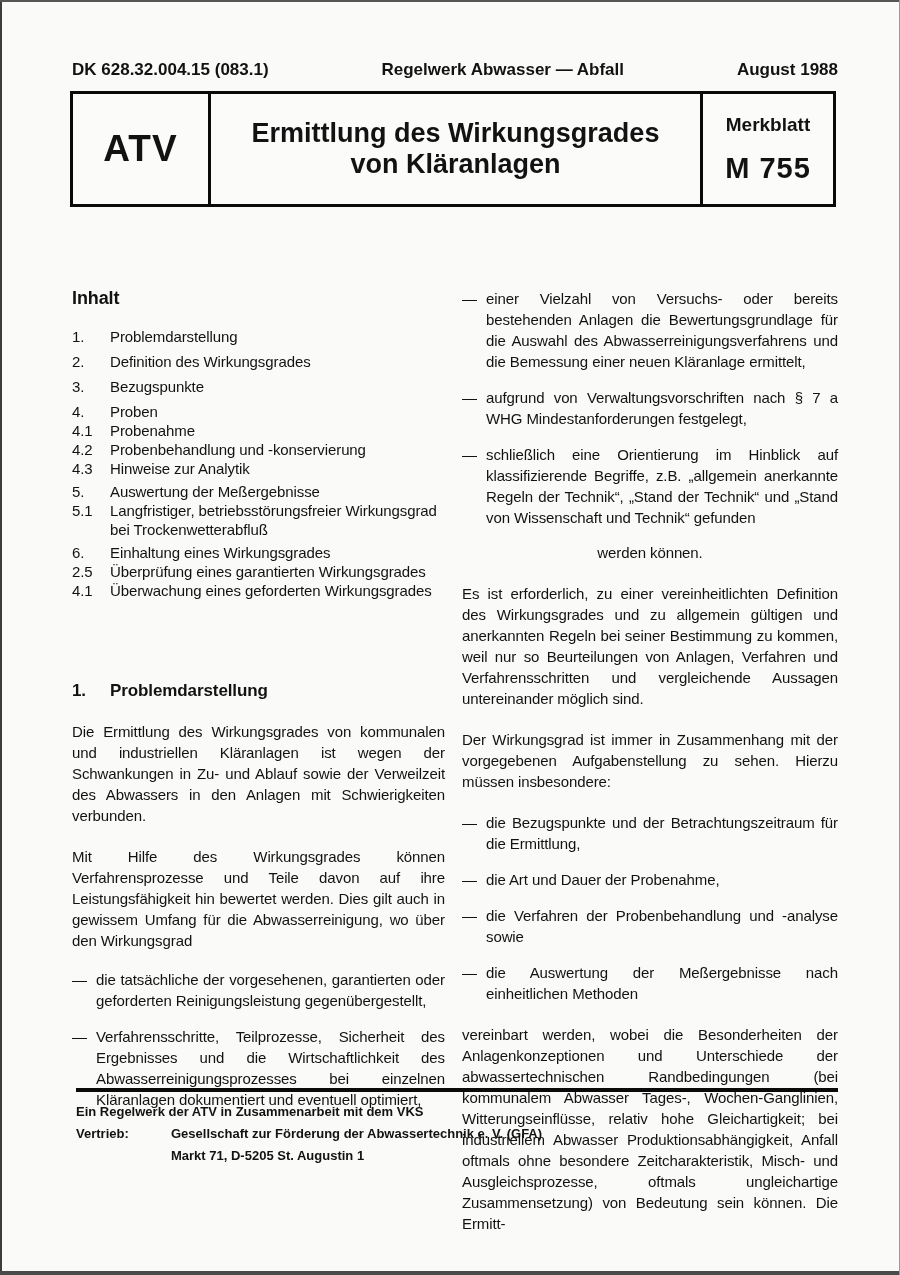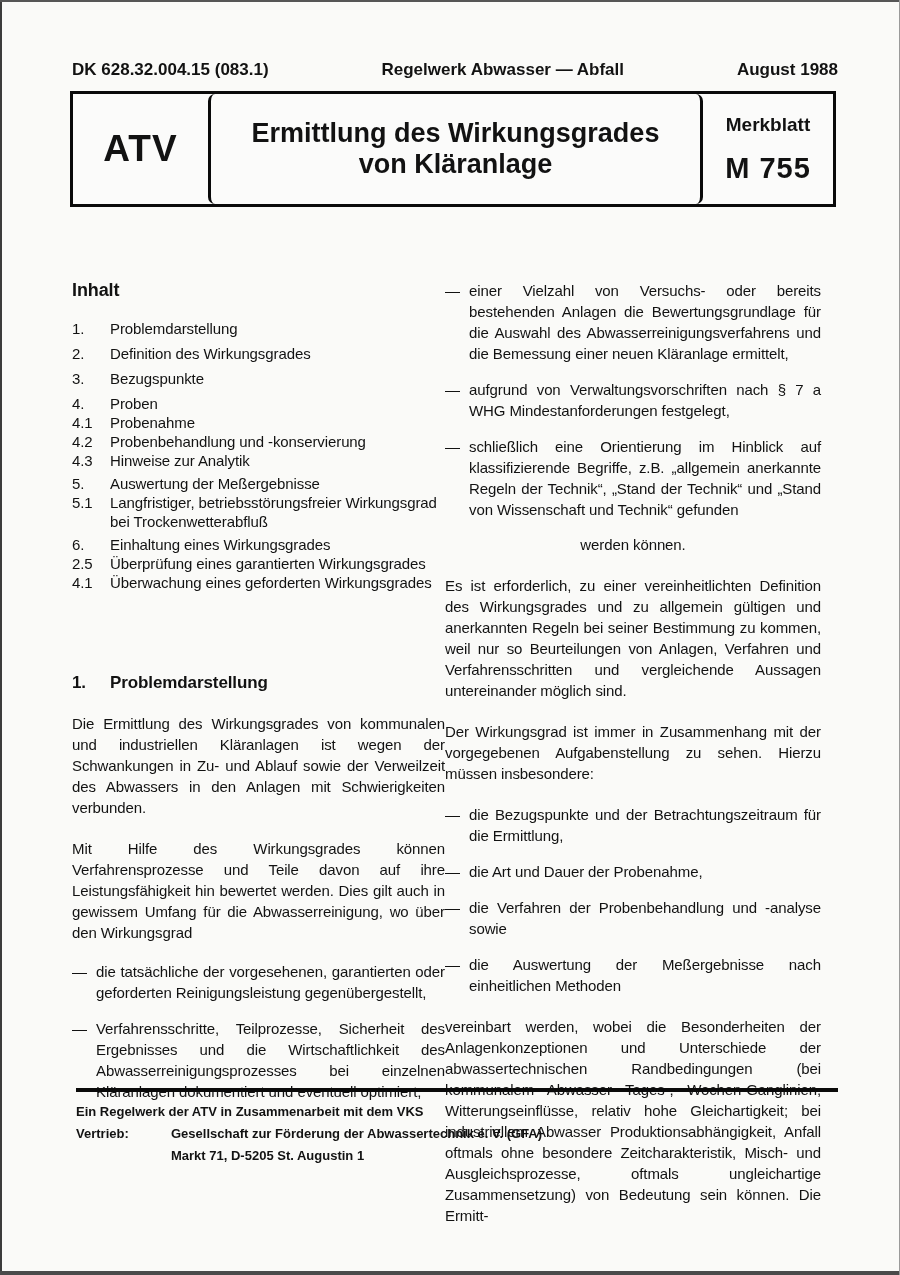--- a/index.html
+++ b/index.html
@@ -30,34 +30,34 @@
     background:#fbfbfa;
   }
   .cell-org{
     width:135px;flex-shrink:0;
     display:flex;align-items:center;justify-content:center;
     font-size:37px;font-weight:700;letter-spacing:1px;
   }
   .cell-title{
     flex:1;border-left:3px solid #0a0a0a;border-right:3px solid #0a0a0a;
     display:flex;flex-direction:column;align-items:center;justify-content:center;
-    font-size:27px;font-weight:700;line-height:31px;text-align:center;border-radius:7px;
+    font-size:27px;font-weight:700;line-height:31px;text-align:center;
   }
   .cell-docnum{
     width:130px;flex-shrink:0;
     display:flex;flex-direction:column;align-items:center;justify-content:center;
     gap:16px;
   }
   .doc-type{font-size:19px;font-weight:700;}
   .doc-number{font-size:29px;font-weight:700;letter-spacing:1px;}
 
   
   .columns{
-    position:absolute;left:72px;top:280px;width:766px;
-    display:flex;
+    position:absolute;left:72px;top:288px;width:766px;
+    display:flex;gap:17px;
     font-size:15px;line-height:21px;letter-spacing:-0.1px;
   }
   .col-left{width:373px;flex-shrink:0;}
   .col-right{width:376px;flex-shrink:0;}
 
   .toc-heading{font-size:18px;font-weight:700;margin:0 0 18px 0;}
   .toc-row{display:flex;line-height:19px;}
   .toc-num{width:38px;flex-shrink:0;}
   .toc-label{flex:1;}
   .gap-lg{margin-top:6px;}
@@ -95,21 +95,21 @@
     <span>Regelwerk Abwasser — Abfall</span>
     <span>August 1988</span>
   </div>
 
   <div class="header-box">
     <div class="cell-org">
       <span>ATV</span>
     </div>
     <div class="cell-title">
       <span>Ermittlung des Wirkungsgrades</span>
-      <span>von Kläranlage</span>
+      <span>von Kläranlagen</span>
     </div>
     <div class="cell-docnum">
       <span class="doc-type">Merkblatt</span>
       <span class="doc-number">M 755</span>
     </div>
   </div>
 
   <div class="columns">
 
     <div class="col-left">

